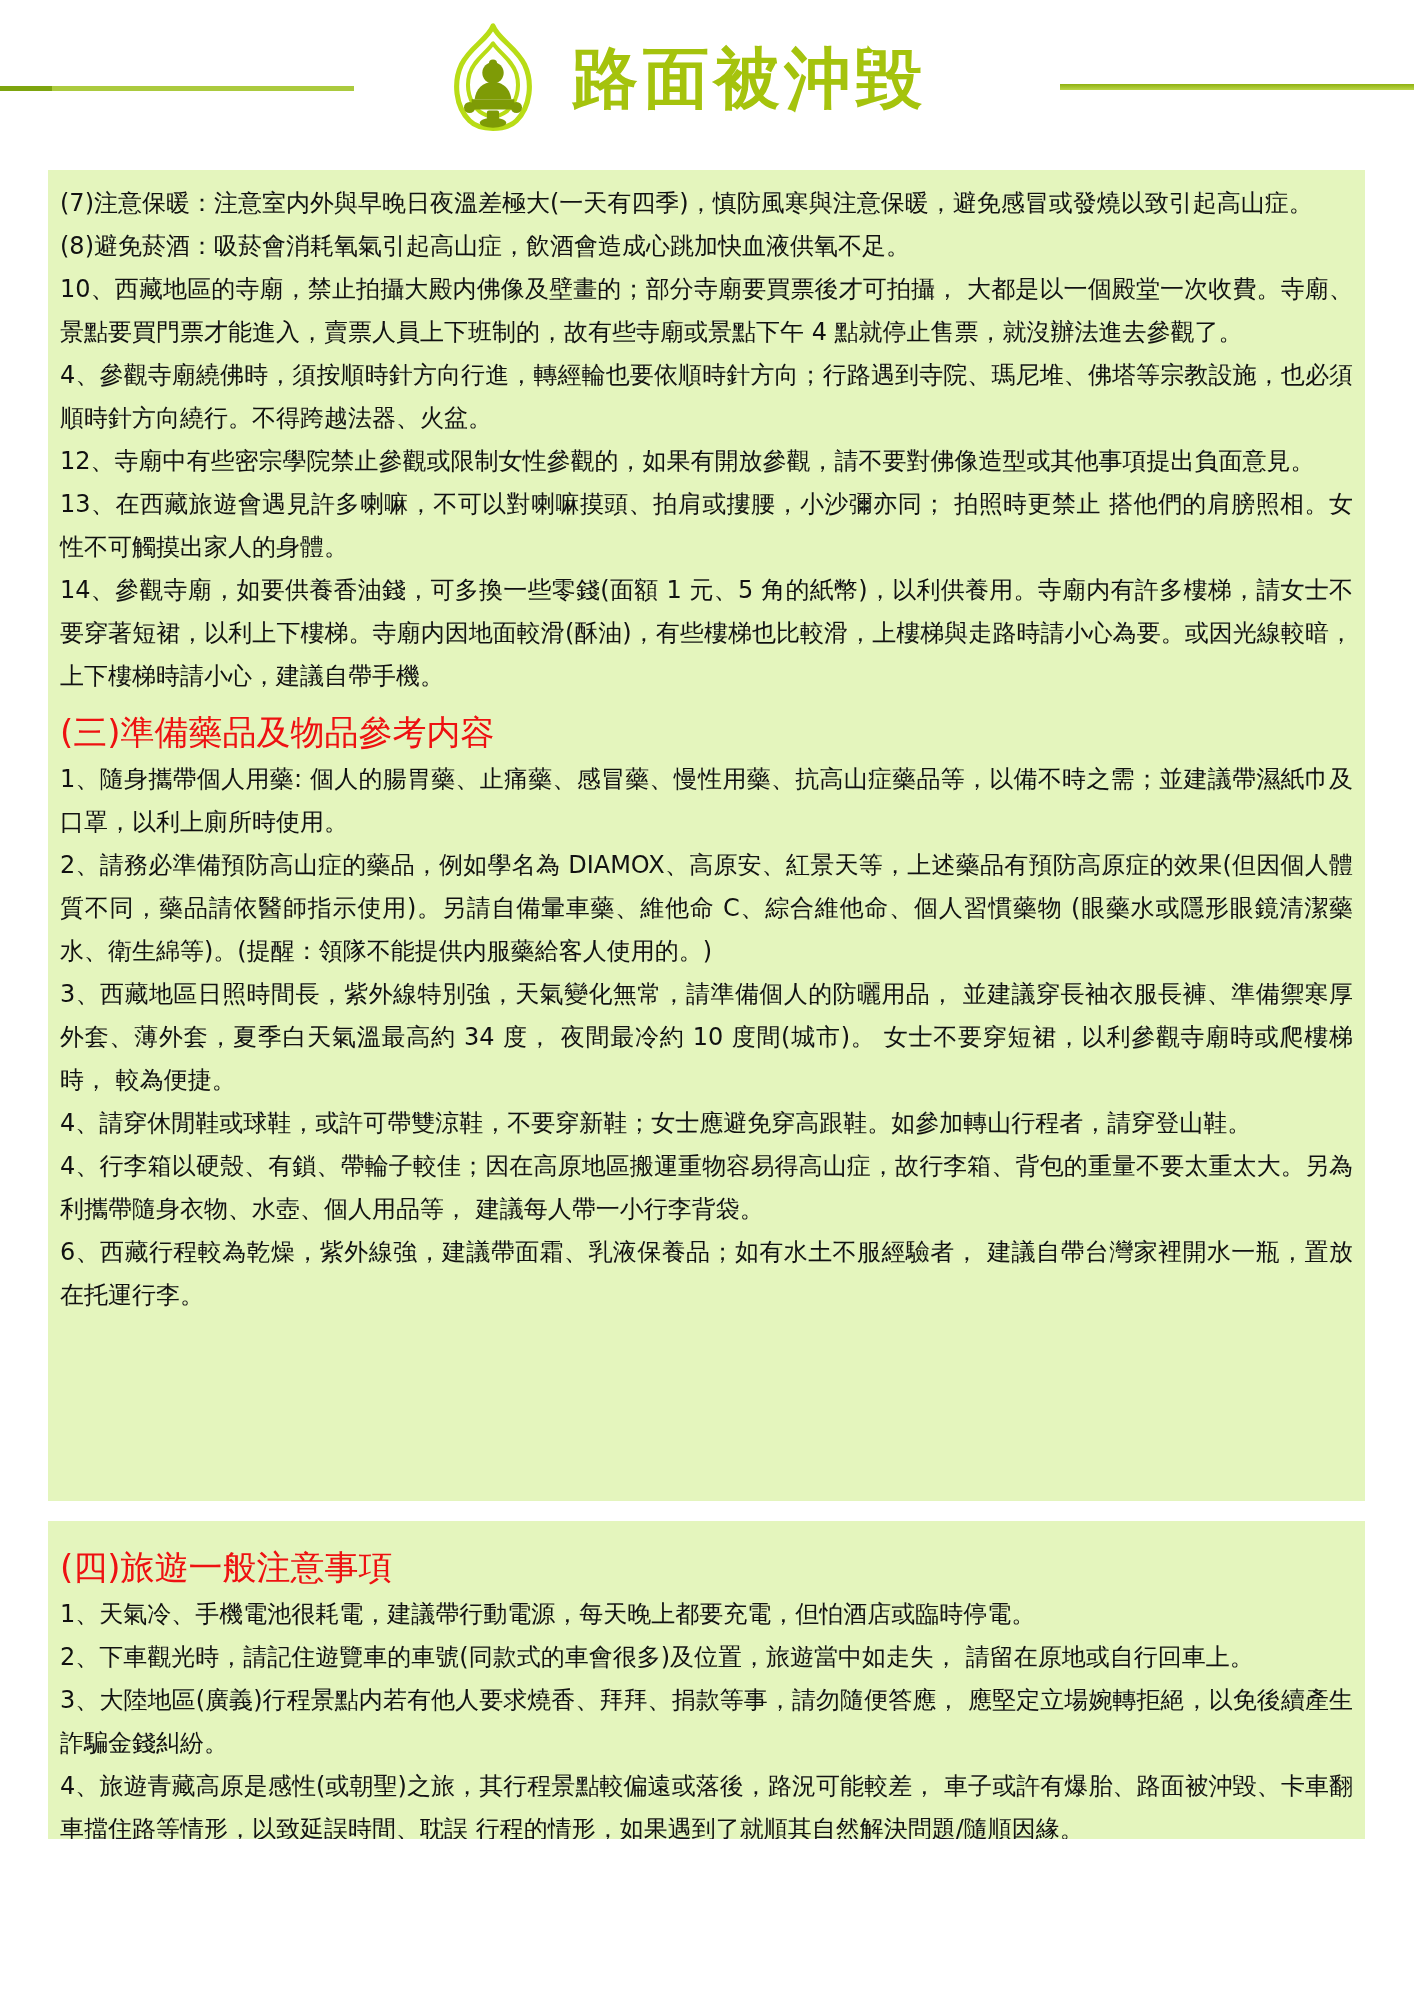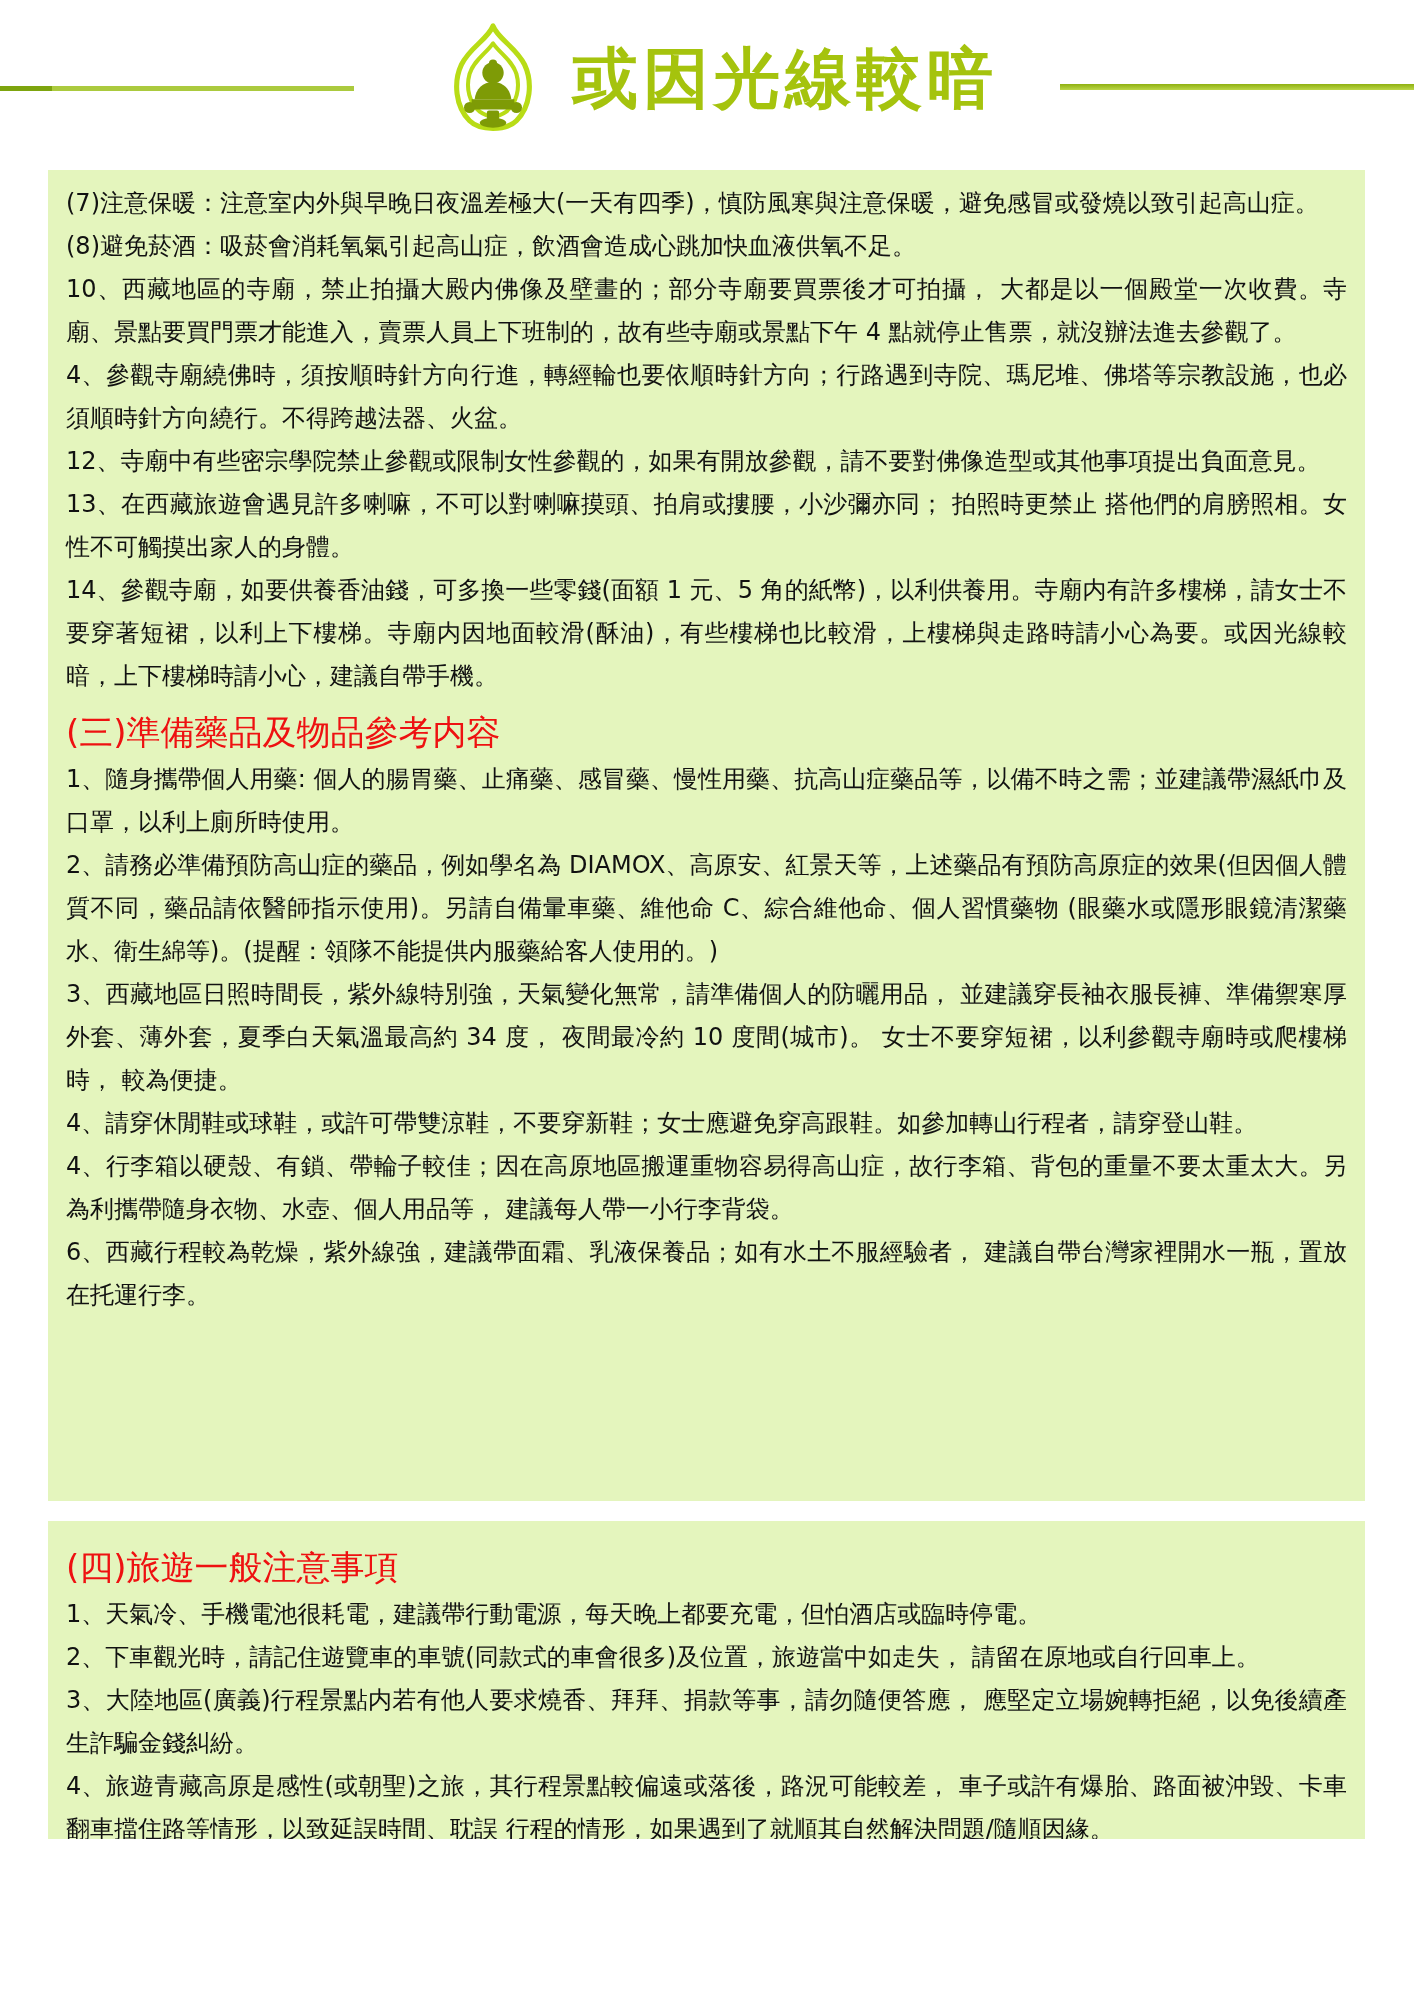--- a/index.html
+++ b/index.html
@@ -25,21 +25,21 @@
   }
   .page-title{
     position:absolute;left:572px;top:34px;margin:0;
     font-size:66px;font-weight:bold;letter-spacing:5px;white-space:nowrap;
     color:var(--accent,#a5c30d);
   }
   
   .notice-box{
     position:absolute;left:48px;width:1317px;
     background:var(--box-bg,#e4f5bd);
-    padding:12px 18px;box-sizing:border-box;overflow:hidden;
+    padding:12px 12px;box-sizing:border-box;overflow:hidden;
   }
   #box-0{top:170px;height:1331px;}
   #box-1{top:1521px;height:318px;}
   .notice-box p.text{
     margin:0;font-size:24px;line-height:43px;
     color:var(--ink,#111111);
     text-align:justify;
   }
   .notice-box h2.heading{
     margin:14px 0 6px;font-size:34px;line-height:40px;
@@ -66,21 +66,21 @@
         <circle cx="54" cy="49" r="10.5"></circle>
         <path d="M54 58 C44 58 37 65 36 75 L72 75 C71 65 64 58 54 58 Z"></path>
         <path d="M33 75 h42 v6 a4 4 0 0 1 -4 4 h-34 a4 4 0 0 1 -4 -4 Z"></path>
         <circle cx="31" cy="83" r="5.5"></circle>
         <circle cx="77" cy="83" r="5.5"></circle>
         <rect x="48" y="86" width="12" height="9" rx="2"></rect>
         <ellipse cx="54" cy="98" rx="13" ry="5"></ellipse>
       </g>
     </svg>
 
-    <h1 class="page-title">或因光線較暗</h1>
+    <h1 class="page-title">路面被沖毀</h1>
 
     <div class="rule rule-right"></div>
   </header>
 
   <main>
     <section class="notice-box" id="box-0">
         <p class="text">(7)注意保暖：注意室内外與早晚日夜溫差極大(一天有四季)，慎防風寒與注意保暖，避免感冒或發燒以致引起高山症。</p>
         <p class="text">(8)避免菸酒：吸菸會消耗氧氣引起高山症，飲酒會造成心跳加快血液供氧不足。</p>
         <p class="text">10、西藏地區的寺廟，禁止拍攝大殿内佛像及壁畫的；部分寺廟要買票後才可拍攝， 大都是以一個殿堂一次收費。寺廟、景點要買門票才能進入，賣票人員上下班制的，故有些寺廟或景點下午 4 點就停止售票，就沒辦法進去參觀了。</p>
         <p class="text">4、參觀寺廟繞佛時，須按順時針方向行進，轉經輪也要依順時針方向；行路遇到寺院、瑪尼堆、佛塔等宗教設施，也必須順時針方向繞行。不得跨越法器、火盆。</p>

